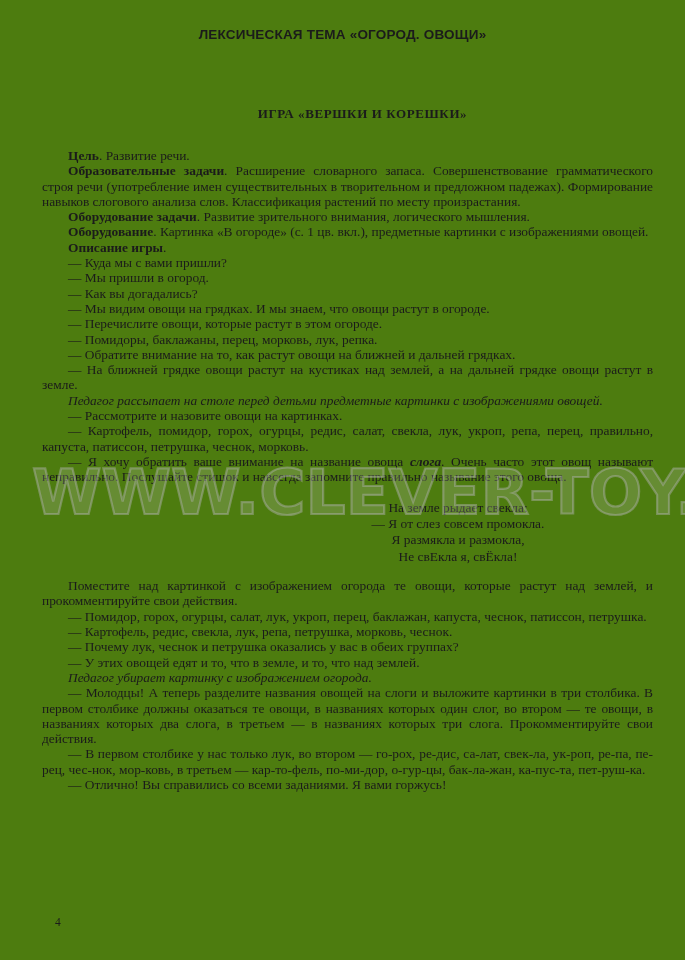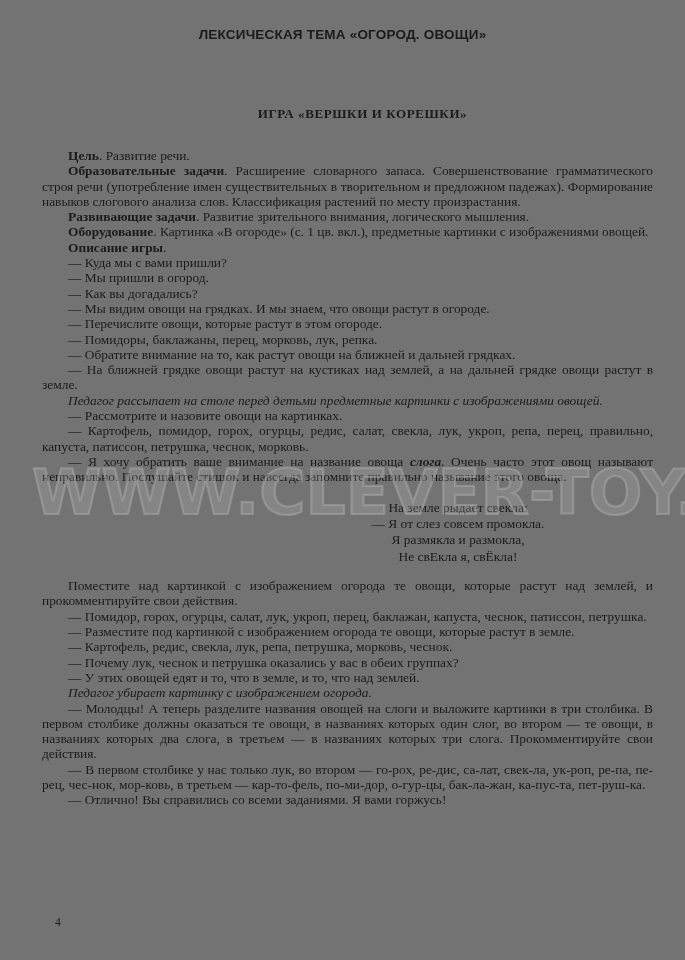--- a/index.html
+++ b/index.html
@@ -4,21 +4,21 @@
 <style>
   html, body {
     margin: 0;
     padding: 0;
     background: #ffffff;
   }
   .page {
     position: relative;
     width: 685px;
     height: 960px;
-    background: #737373;
+    background: #4d7c0f;
     overflow: hidden;
     font-family: "Liberation Serif", serif;
     color: #1b1b1b;
   }
   .doc-title {
     position: absolute;
     top: 27px;
     left: 0;
     width: 100%;
     text-align: center;
@@ -85,21 +85,21 @@
 </style>
 </head>
 <body>
 
 <div class="page">
   <div class="doc-title">ЛЕКСИЧЕСКАЯ ТЕМА «ОГОРОД. ОВОЩИ»</div>
   <div class="game-title">ИГРА «ВЕРШКИ И КОРЕШКИ»</div>
   <div class="body-text" id="body-text">
       <p><span class="seg-b">Цель</span><span>. Развитие речи.</span></p>
       <p><span class="seg-b">Образовательные задачи</span><span>. Расширение словарного запаса. Совершенствование грамматического строя речи (употребление имен существительных в творительном и предложном падежах). Формирование навыков слогового анализа слов. Классификация растений по месту произрастания.</span></p>
-      <p><span class="seg-b">Развивающие задачи</span><span>. Развитие зрительного внимания, логического мышления.</span></p>
+      <p><span class="seg-b">Оборудование задачи</span><span>. Развитие зрительного внимания, логического мышления.</span></p>
       <p><span class="seg-b">Оборудование</span><span>. Картинка «В огороде» (с. 1 цв. вкл.), предметные картинки с изображениями овощей.</span></p>
       <p><span class="seg-b">Описание игры</span><span>.</span></p>
       <p><span>— Куда мы с вами пришли?</span></p>
       <p><span>— Мы пришли в огород.</span></p>
       <p><span>— Как вы догадались?</span></p>
       <p><span>— Мы видим овощи на грядках. И мы знаем, что овощи растут в огороде.</span></p>
       <p><span>— Перечислите овощи, которые растут в этом огороде.</span></p>
       <p><span>— Помидоры, баклажаны, перец, морковь, лук, репка.</span></p>
       <p><span>— Обратите внимание на то, как растут овощи на ближней и дальней грядках.</span></p>
       <p><span>— На ближней грядке овощи растут на кустиках над землей, а на дальней грядке овощи растут в земле.</span></p>
@@ -108,21 +108,20 @@
       <p><span>— Картофель, помидор, горох, огурцы, редис, салат, свекла, лук, укроп, репа, перец, правильно, капуста, патиссон, петрушка, чеснок, морковь.</span></p>
       <p><span>— Я хочу обратить ваше внимание на название овоща </span><span class="seg-bi">слога</span><span>. Очень часто этот овощ называют неправильно. Послушайте стишок и навсегда запомните правильно называние этого овоща.</span></p>
       <div class="poem">
         <div class="poem-line">На земле рыдает свекла:</div>
         <div class="poem-line">— Я от слез совсем промокла.</div>
         <div class="poem-line">Я размякла и размокла,</div>
         <div class="poem-line">Не свЕкла я, свЁкла!</div>
       </div>
       <p><span>Поместите над картинкой с изображением огорода те овощи, которые растут над землей, и прокомментируйте свои действия.</span></p>
       <p><span>— Помидор, горох, огурцы, салат, лук, укроп, перец, баклажан, капуста, чеснок, патиссон, петрушка.</span></p>
-      <p><span>— Разместите под картинкой с изображением огорода те овощи, которые растут в земле.</span></p>
       <p><span>— Картофель, редис, свекла, лук, репа, петрушка, морковь, чеснок.</span></p>
       <p><span>— Почему лук, чеснок и петрушка оказались у вас в обеих группах?</span></p>
       <p><span>— У этих овощей едят и то, что в земле, и то, что над землей.</span></p>
       <p><span class="seg-i">Педагог убирает картинку с изображением огорода.</span></p>
       <p><span>— Молодцы! А теперь разделите названия овощей на слоги и выложите картинки в три столбика. В первом столбике должны оказаться те овощи, в названиях которых один слог, во втором — те овощи, в названиях которых два слога, в третьем — в названиях которых три слога. Прокомментируйте свои действия.</span></p>
       <p><span>— В первом столбике у нас только лук, во втором — го-рох, ре-дис, са-лат, свек-ла, ук-роп, ре-па, пе-рец, чес-нок, мор-ковь, в третьем — кар-то-фель, по-ми-дор, о-гур-цы, бак-ла-жан, ка-пус-та, пет-руш-ка.</span></p>
       <p><span>— Отлично! Вы справились со всеми заданиями. Я вами горжусь!</span></p>
     </div>
   <div class="watermark">WWW.CLEVER-TOY.RU</div>
   <div class="page-number">4</div>

